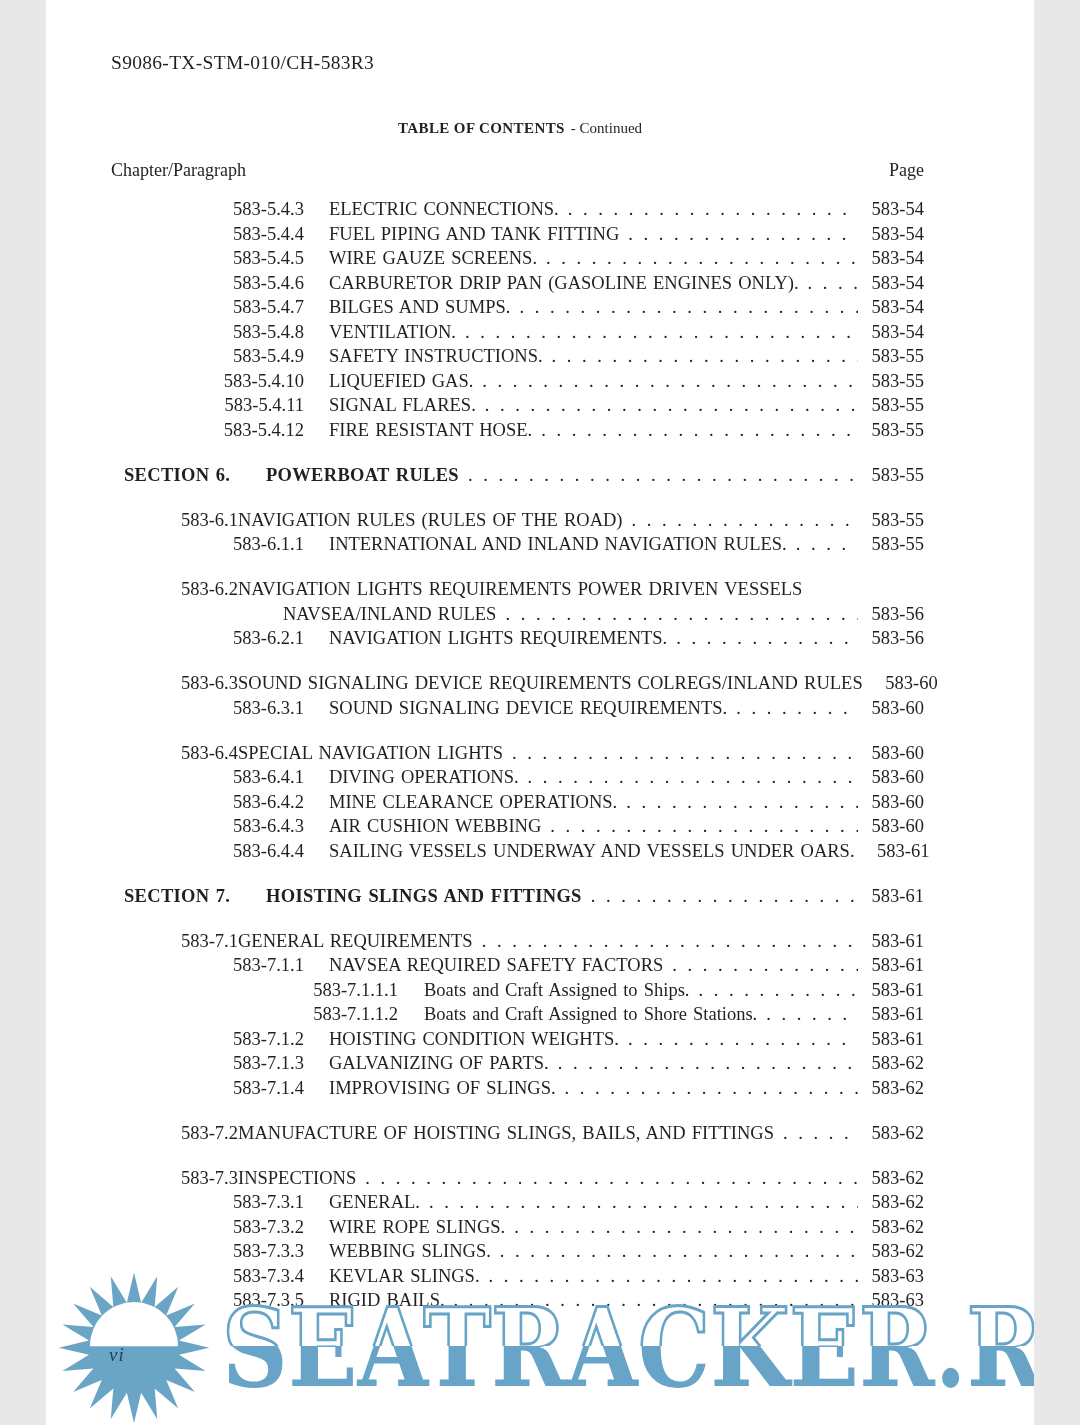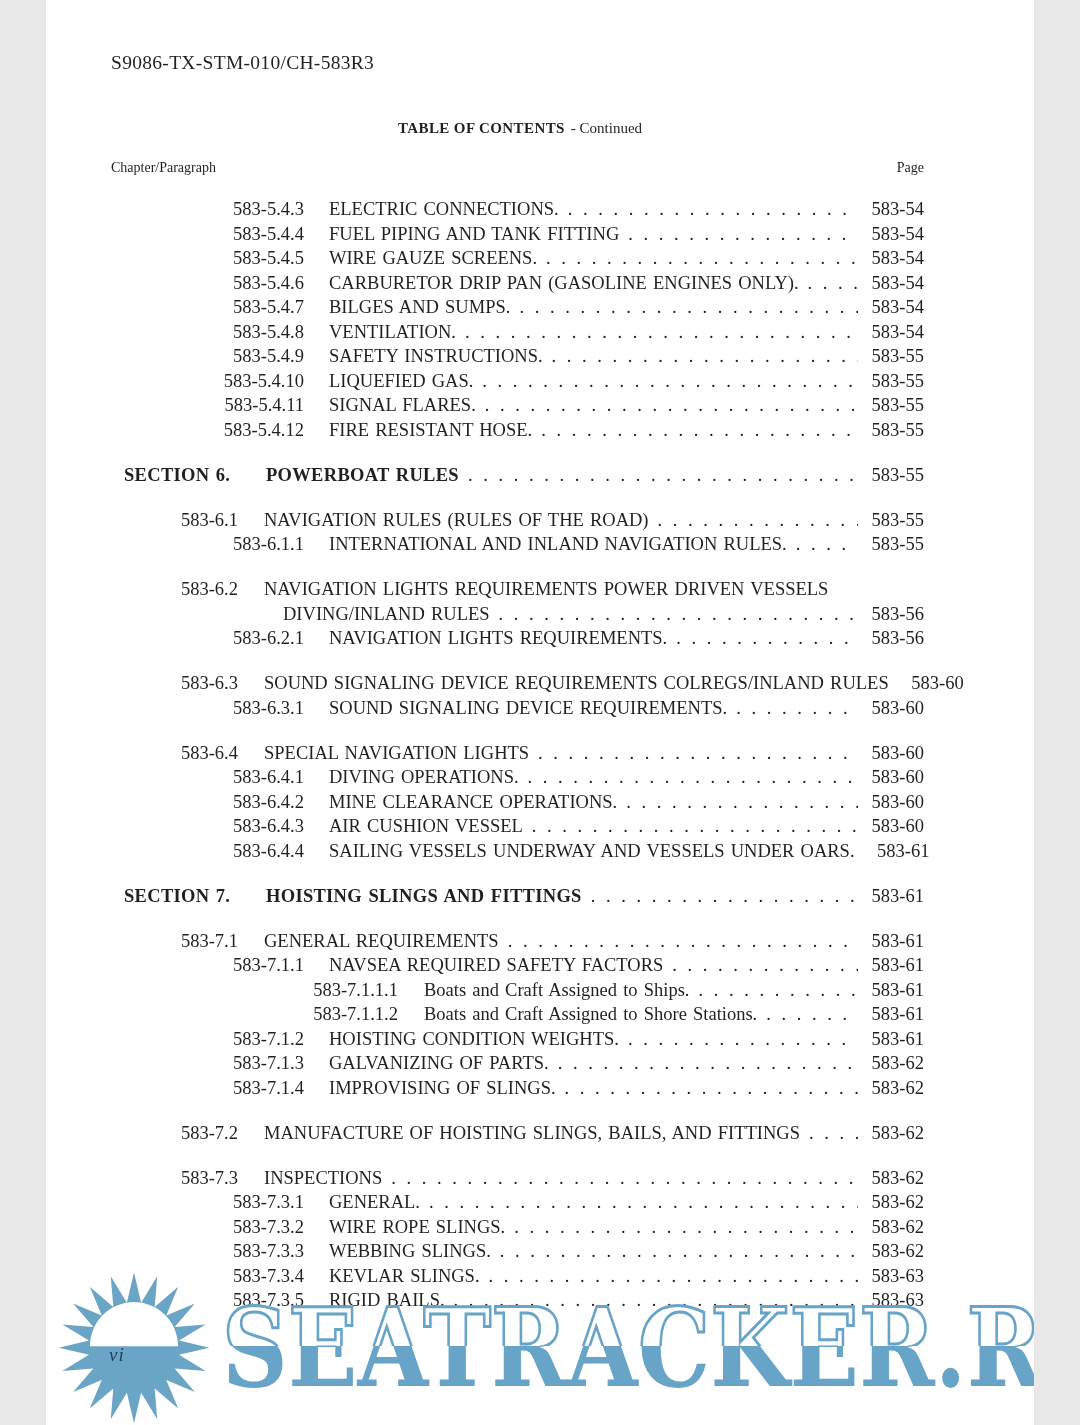--- a/index.html
+++ b/index.html
@@ -32,21 +32,21 @@
   .title-line .toc-title { font-weight: bold; letter-spacing: 0.4px; }
   .title-line .toc-continued { margin-left: 6px; }
   .col-headers {
     position: absolute;
     left: 0;
     top: 160px;
     width: 100%;
     padding: 0 110px 0 65px;
     display: flex;
     justify-content: space-between;
-    font-size: 14px;
+    font-size: 18px;
   }
   .toc {
     position: absolute;
     left: 0;
     top: 197px;
     width: 100%;
     z-index: 2;
   }
   .row {
     display: flex;
@@ -54,21 +54,21 @@
     height: 24.5px;
     line-height: 24.5px;
     padding: 0 110px 0 78px;
     font-size: 18.5px;
     word-spacing: 1.5px;
     white-space: nowrap;
   }
   .row.gap { margin-top: 20.5px; }
   .num { flex: none; text-align: right; }
   .row.section .num { width: 128px; margin-right: 14px; text-align: left; font-weight: bold; letter-spacing: 0.3px; }
-  .row.l1 .num { width: 114px; margin-right: 26px; }
+  .row.l1 .num { width: 114px; }
   .row.l2 .num { width: 180px; margin-right: 25px; }
   .row.l3 .num { width: 274px; margin-right: 26px; }
   .row.cont .num { width: 159px; margin-right: 0; }
   .row.section .title { font-weight: bold; letter-spacing: 0.3px; }
   .title { flex: none; }
   .leader {
     flex: 1 1 auto;
     min-width: 0;
     overflow: hidden;
     white-space: nowrap;
@@ -198,21 +198,21 @@
         <span class="title">INTERNATIONAL AND INLAND NAVIGATION RULES.</span>
         <span class="leader">. . . . . . . . . . . . . . . . . . . . . . . . . . . . . . . . . . . . . . . . . . . . . . . . . . . . . . . . . . . . . . . . . . . . . . . . . . . . . . . . . . . . . . . . . . </span>
         <span class="pageno">583-55</span>
       </div>
       <div class="row l1 gap">
         <span class="num">583-6.2</span>
         <span class="title">NAVIGATION LIGHTS REQUIREMENTS POWER DRIVEN VESSELS</span>
       </div>
       <div class="row cont">
         <span class="num"></span>
-        <span class="title">DIVING/INLAND RULES</span>
+        <span class="title">NAVSEA/INLAND RULES</span>
         <span class="leader">. . . . . . . . . . . . . . . . . . . . . . . . . . . . . . . . . . . . . . . . . . . . . . . . . . . . . . . . . . . . . . . . . . . . . . . . . . . . . . . . . . . . . . . . . . </span>
         <span class="pageno">583-56</span>
       </div>
       <div class="row l2">
         <span class="num">583-6.2.1</span>
         <span class="title">NAVIGATION LIGHTS REQUIREMENTS.</span>
         <span class="leader">. . . . . . . . . . . . . . . . . . . . . . . . . . . . . . . . . . . . . . . . . . . . . . . . . . . . . . . . . . . . . . . . . . . . . . . . . . . . . . . . . . . . . . . . . . </span>
         <span class="pageno">583-56</span>
       </div>
       <div class="row l1 gap">
@@ -240,21 +240,21 @@
         <span class="pageno">583-60</span>
       </div>
       <div class="row l2">
         <span class="num">583-6.4.2</span>
         <span class="title">MINE CLEARANCE OPERATIONS.</span>
         <span class="leader">. . . . . . . . . . . . . . . . . . . . . . . . . . . . . . . . . . . . . . . . . . . . . . . . . . . . . . . . . . . . . . . . . . . . . . . . . . . . . . . . . . . . . . . . . . </span>
         <span class="pageno">583-60</span>
       </div>
       <div class="row l2">
         <span class="num">583-6.4.3</span>
-        <span class="title">AIR CUSHION VESSEL</span>
+        <span class="title">AIR CUSHION WEBBING</span>
         <span class="leader">. . . . . . . . . . . . . . . . . . . . . . . . . . . . . . . . . . . . . . . . . . . . . . . . . . . . . . . . . . . . . . . . . . . . . . . . . . . . . . . . . . . . . . . . . . </span>
         <span class="pageno">583-60</span>
       </div>
       <div class="row l2">
         <span class="num">583-6.4.4</span>
         <span class="title">SAILING VESSELS UNDERWAY AND VESSELS UNDER OARS.</span>
         <span class="leader">. . . . . . . . . . . . . . . . . . . . . . . . . . . . . . . . . . . . . . . . . . . . . . . . . . . . . . . . . . . . . . . . . . . . . . . . . . . . . . . . . . . . . . . . . . </span>
         <span class="pageno">583-61</span>
       </div>
       <div class="row section gap">

